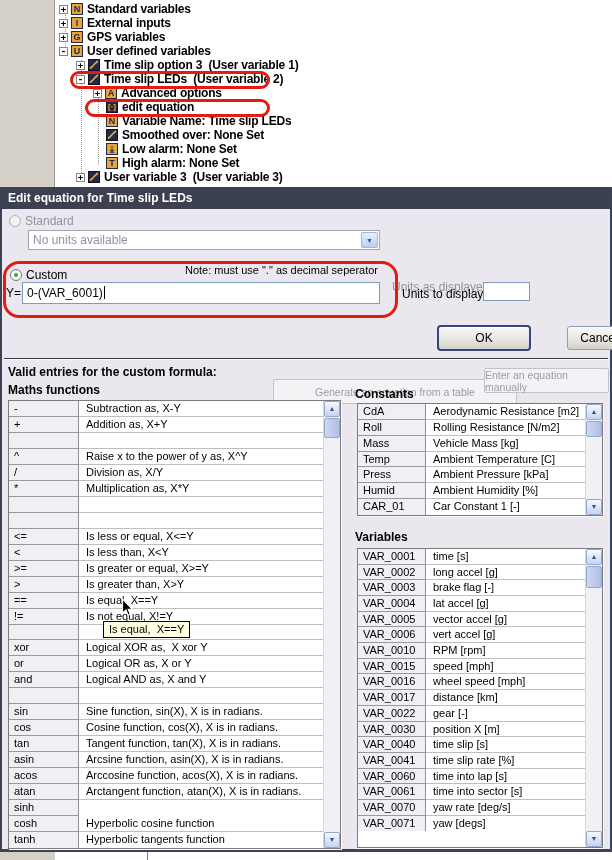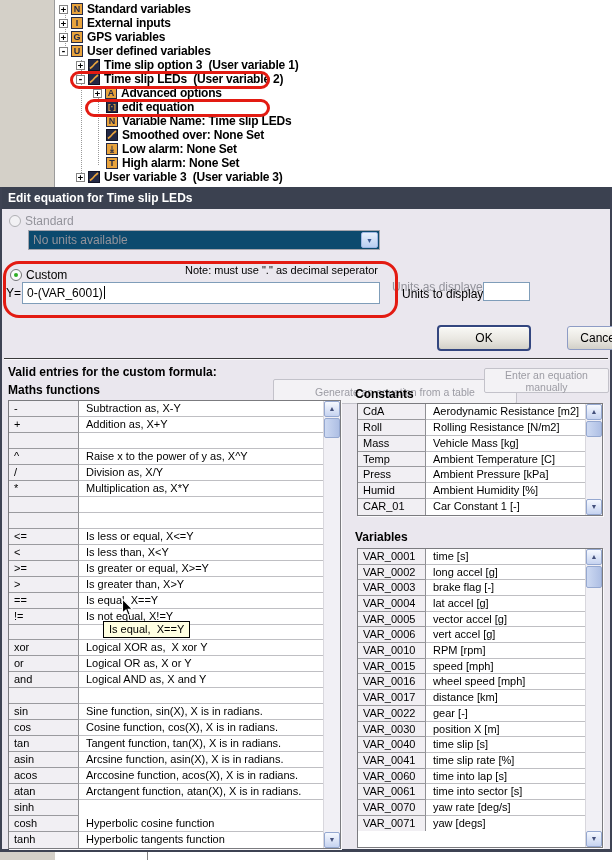--- a/index.html
+++ b/index.html
@@ -33,21 +33,21 @@
   .titlebar {
     position:absolute; left:0; top:0; right:0; height:22px; background:#3b4150;
     color:#fff; font-weight:bold; font-size:12px; line-height:22px; padding-left:6px;
   }
   .radio { position:absolute; width:12px; height:12px; border-radius:50%; background:#fbfbfb; }
   .radio.disabled { border:1px solid #b0b0b4; background:#f2f1f4; }
   .radio.checked { border:1px solid #747478; }
   .radio.checked::after { content:""; position:absolute; left:3px; top:3px; width:4px; height:4px; border-radius:50%; background:#2fae24; }
   .gray-text { color:#93939b; }
   .combo {
-    position:absolute; left:26px; top:43px; width:352px; height:20px; background:#0c4a6e;
+    position:absolute; left:26px; top:43px; width:352px; height:20px; background:#ffffff;
     border:1px solid #a5a5ad; color:#93939b; font-size:12px; line-height:18px; padding-left:4px;
   }
   .combo-arrow {
     position:absolute; right:1px; top:1px; width:17px; height:16px;
     background:linear-gradient(#e7f0fc,#b9cef1); border:1px solid #9eb6e4; border-radius:2px;
     font-size:7px; color:#3c5a94; text-align:center; line-height:15px;
   }
   .note-text { position:absolute; font-size:11px; white-space:pre; }
   .eq-input {
     position:absolute; left:20px; top:95px; width:358px; height:22px; background:#fff;
@@ -209,21 +209,21 @@
   <div style="position:absolute; left:400px; top:100px; font-size:12px;">Units to display:</div>
   <div class="small-box"></div>
 
   <div class="btn btn-ok" style="left:435px; top:138px; width:94px; height:26px;">OK</div>
   <div class="btn" style="left:541px; top:139px; width:64px; height:24px;margin-left:24px;">Cancel</div>
 
   <div class="hsep"></div>
 
   <div class="section-label" style="left:6px; top:178px;">Valid entries for the custom formula:</div>
   <div class="btn btn-disabled" style="left:271px; top:192px; width:244px; height:25px;">Generate an equation from a table</div>
-  <div class="btn btn-disabled" style="left:482px; top:181px; width:125px; height:25px;text-align:center;">Enter an equation manually</div>
+  <div class="btn btn-disabled" style="left:482px; top:181px; width:125px; height:25px;">Enter an equation manually</div>
 
   <div class="section-label" style="left:6px; top:196px;">Maths functions</div>
   <div class="section-label" style="left:353px; top:200px;">Constants</div>
 
   <div class="vtable" style="left:6px; top:213px; width:333px; height:449px;">
     <div class="tbody" style="grid-template-rows: repeat(28, 1fr);">
         <div class="trow">
           <div class="c1">-</div>
           <div class="c2">Subtraction as, X-Y</div>
         </div>

